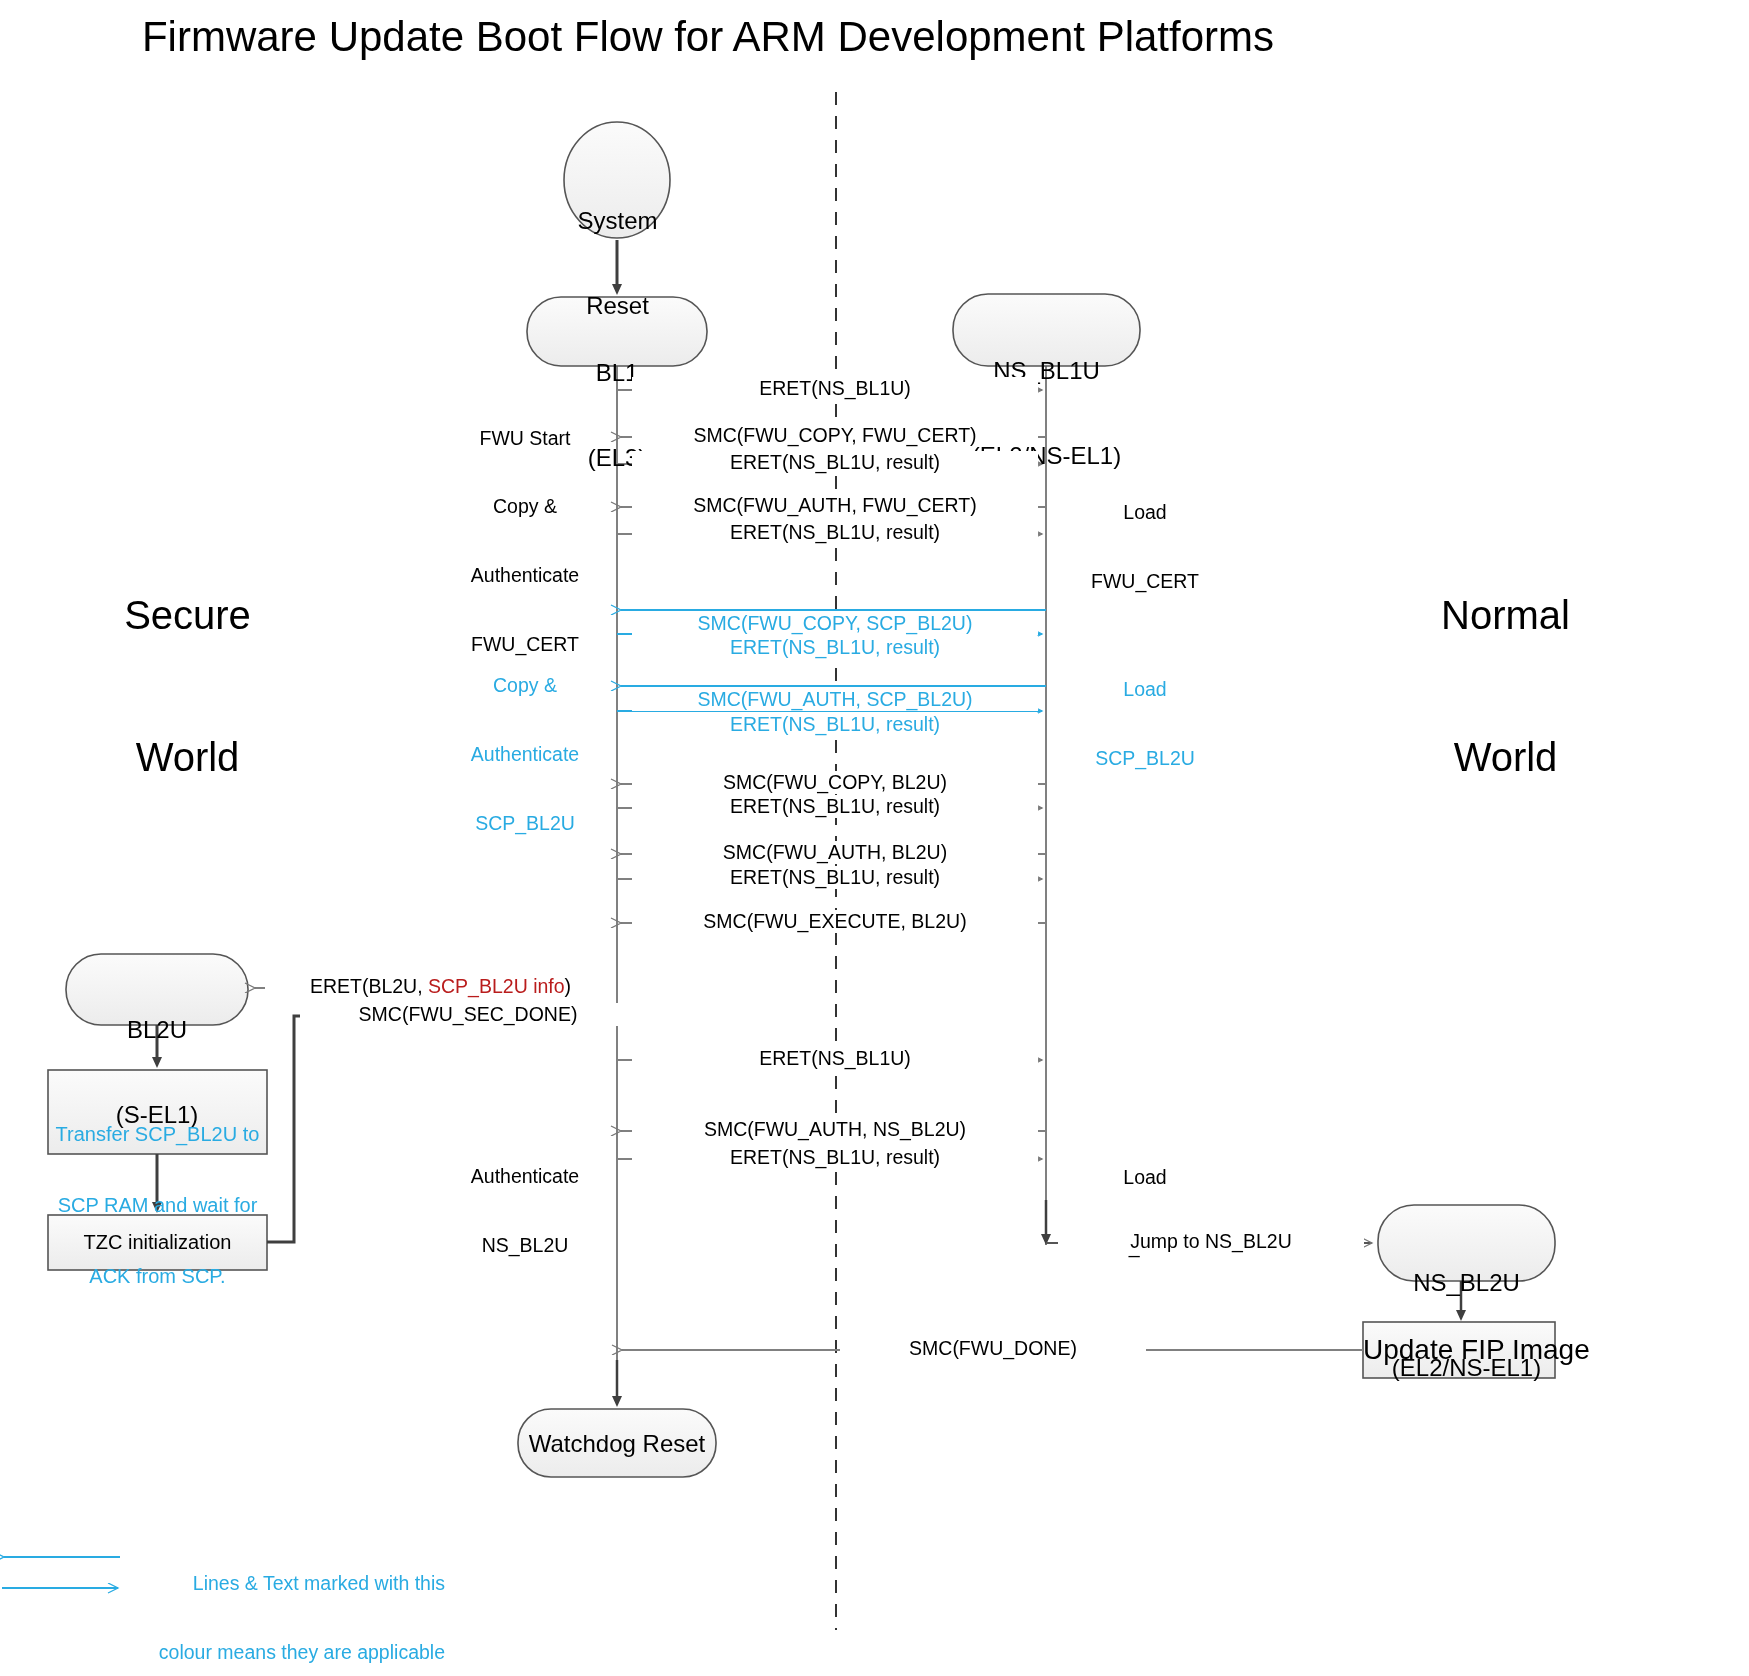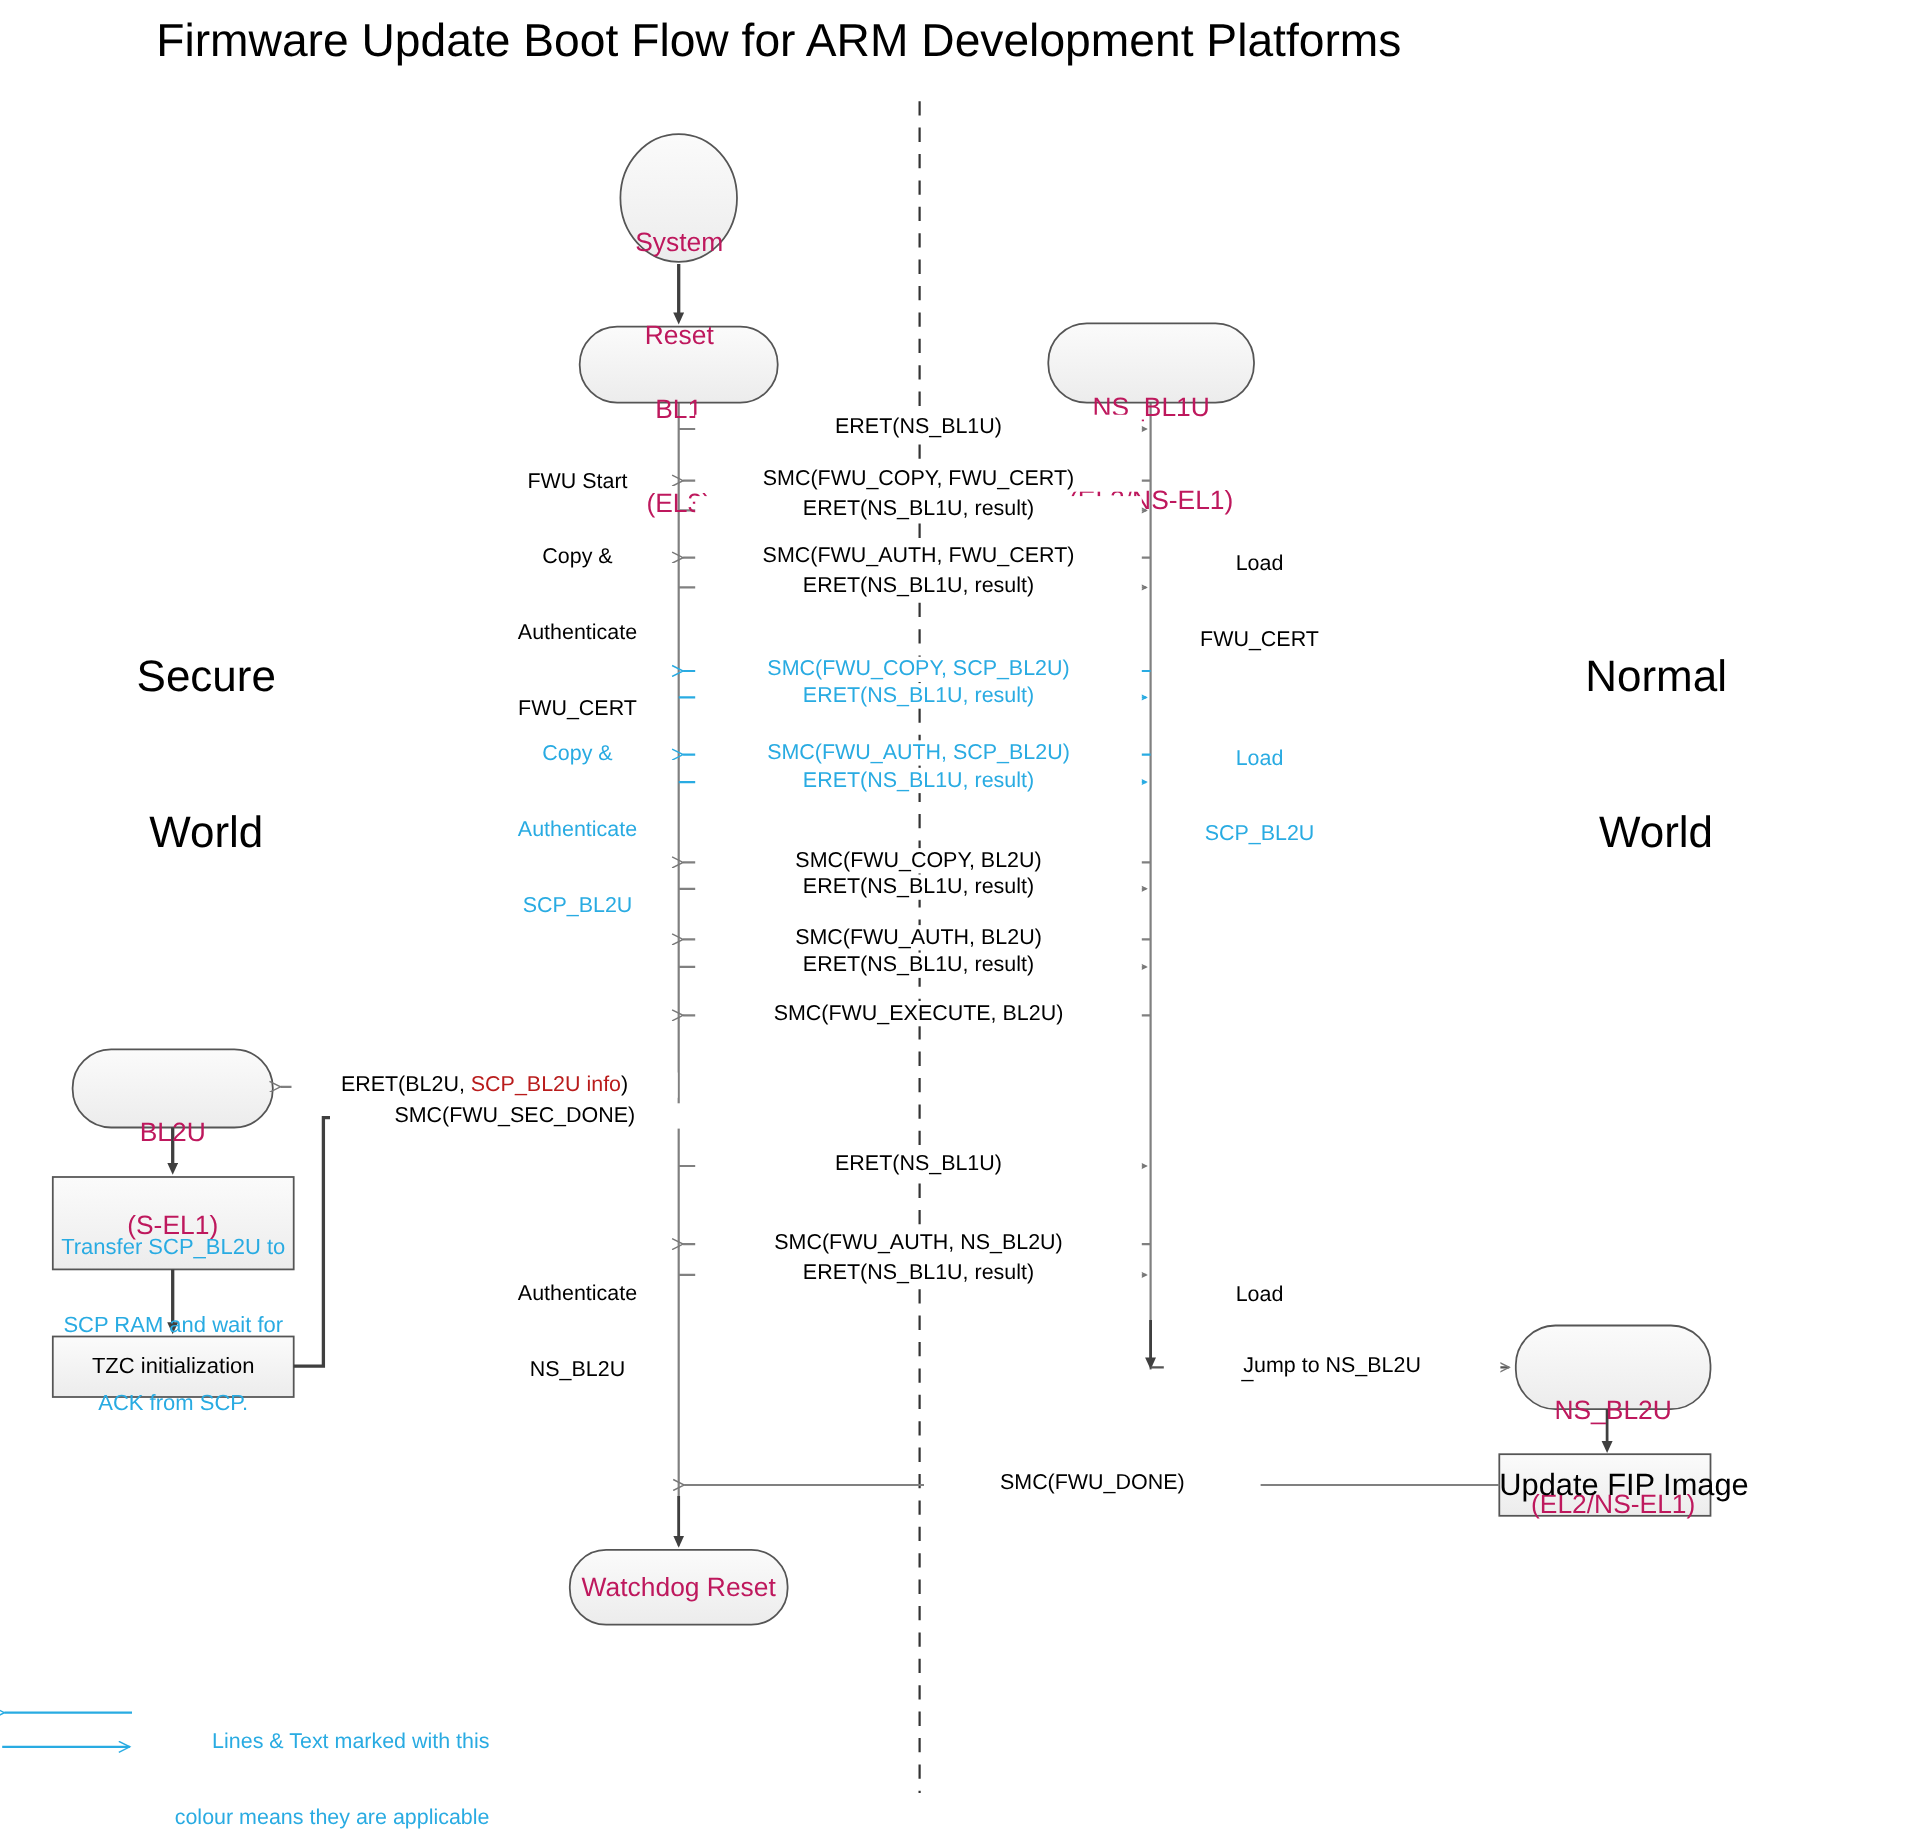--- a/index.html
+++ b/index.html
@@ -42,31 +42,31 @@
     text-align: center;
     color: #000;
   }
   .msg {
     font-size: 19.5px;
     text-align: center;
     color: #000;
     background: #ffffff;
     padding: 0 3px;
   }
-  .msg.cyan { color: #29ABE2; }
+  .msg.cyan { color: #29ABE2; margin-top: 15px; }
   .side {
     font-size: 19.5px;
     text-align: center;
     color: #000;
   }
   .side.cyan { color: #29ABE2; }
   .node-label {
     font-size: 24px;
     text-align: center;
-    color: #be185d;
+    color: #000000;
   }
   .box-label {
     font-size: 20px;
     text-align: center;
     color: #000;
   }
   .box-label.cyan { color: #29ABE2; }
   .legend-txt {
     font-size: 19.5px;
     text-align: right;

